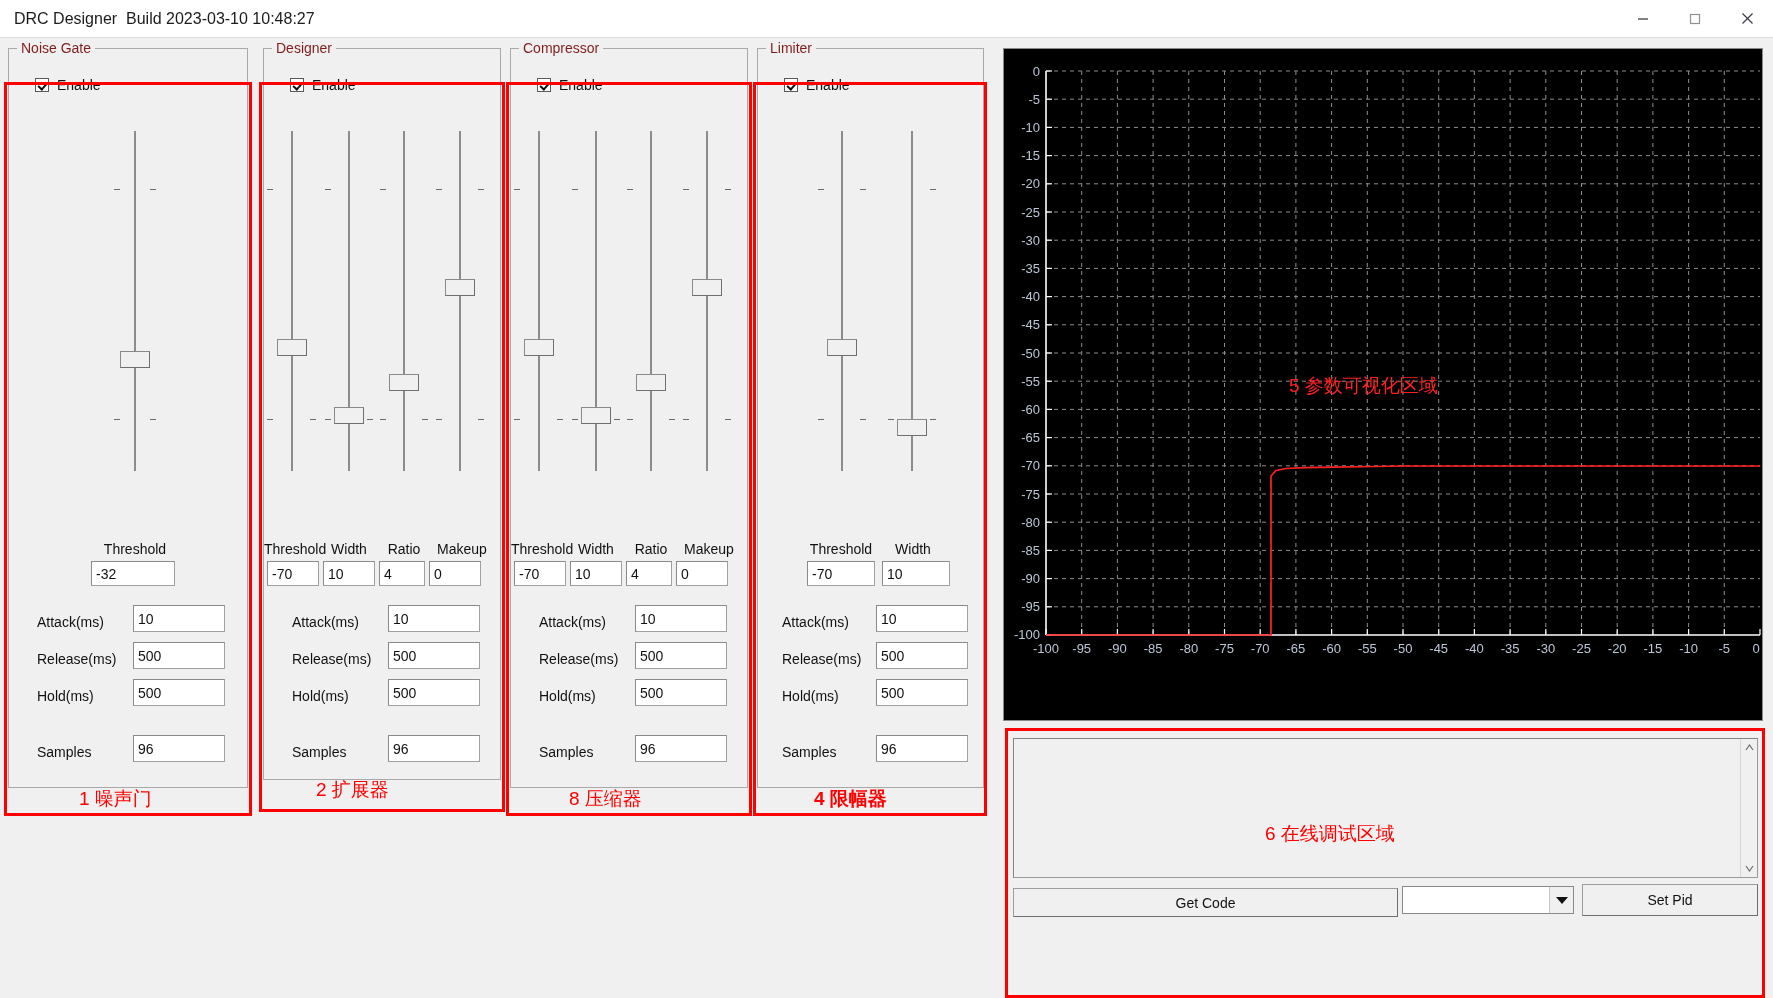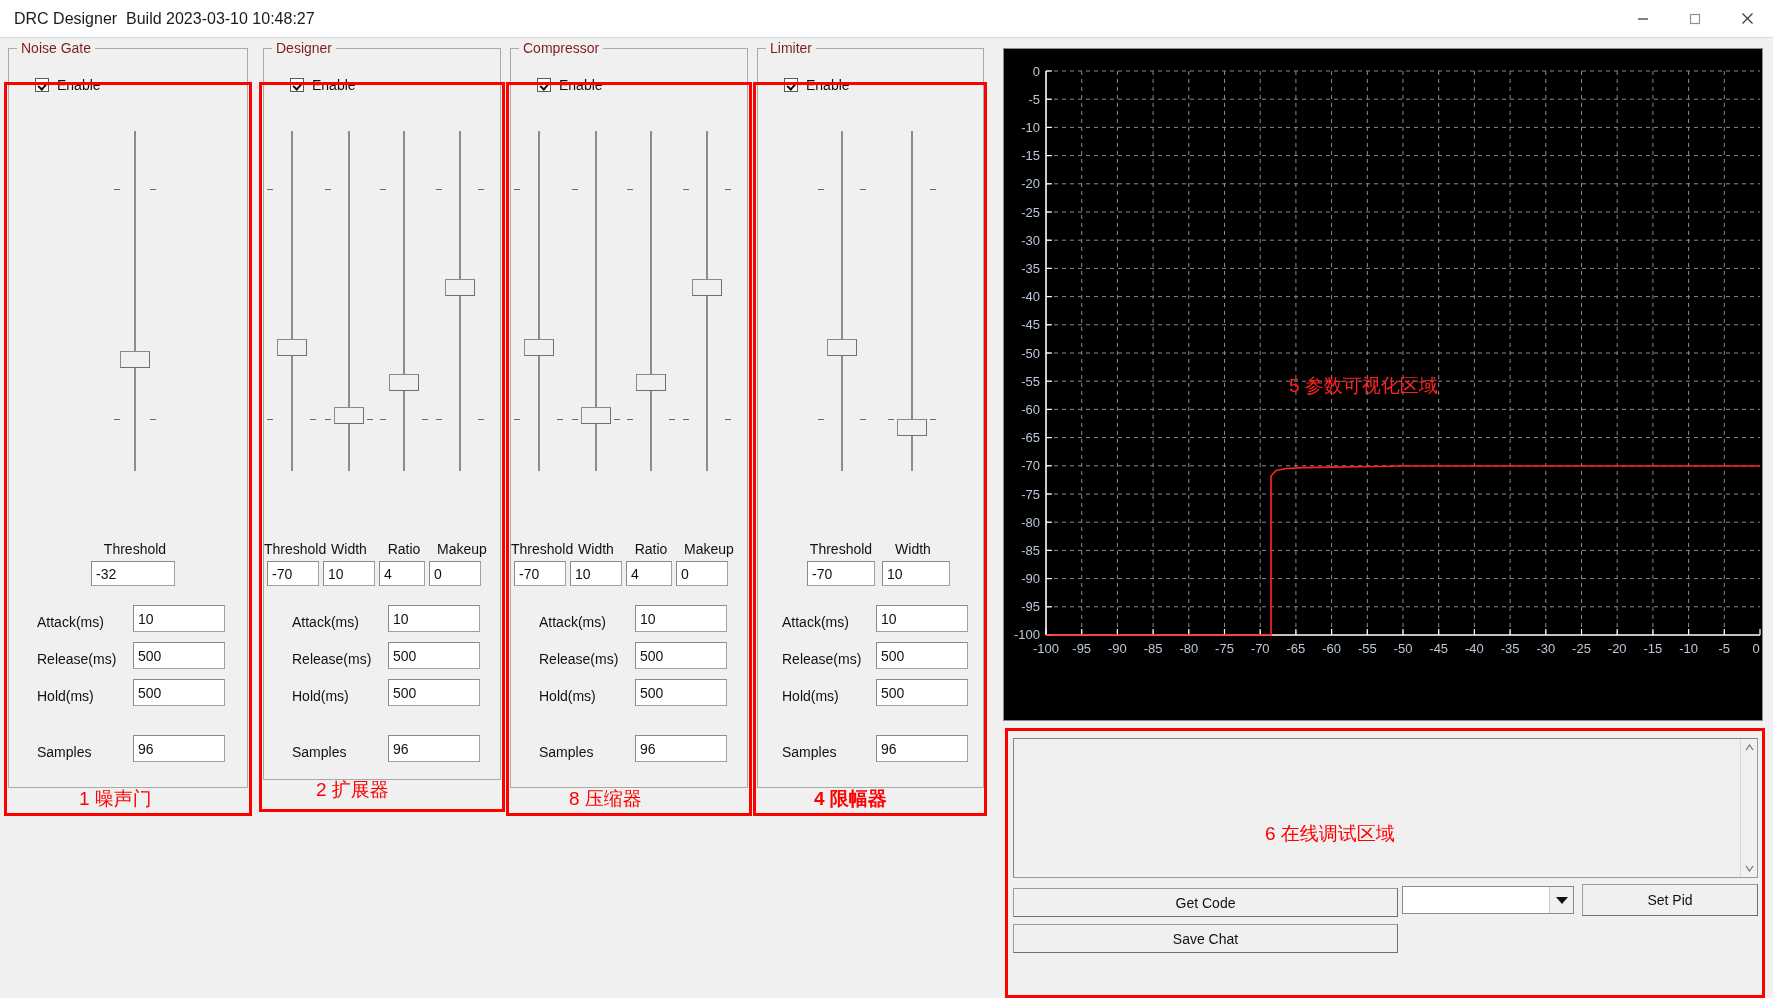--- a/index.html
+++ b/index.html
@@ -628,21 +628,20 @@
         <div class="scroll-arrow">
           <svg width="9" height="7" viewBox="0 0 9 7">
               <polyline points="1,1 4.5,6 8,1" fill="none" stroke="#6b6b6b" stroke-width="1.2"></polyline>
             </svg>
         </div>
       </div>
     </div>
     <div class="cn-label" style="left:1265px; top:783px;">6 在线调试区域</div>
 
     <div class="btn" style="left:1013px; top:850px; width:385px; height:29px;">Get Code</div>
-    <div class="btn" style="left:1013px; top:886px; width:385px; height:29px;">Save Chat</div>
 
     <div class="combo" style="left:1402px; top:848px; width:172px; height:28px;">
       <span style="padding-left:6px;"></span>
       <span class="combo-arrow">
         <span class="tri-down"></span>
       </span>
     </div>
 
     <div class="btn" style="left:1582px; top:846px; width:176px; height:32px;">Set Pid</div>
 

